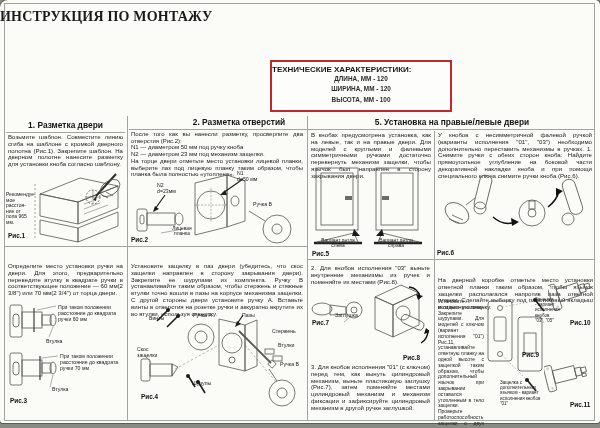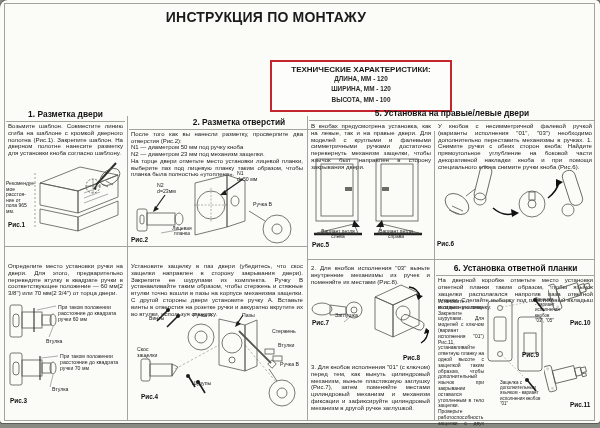--- a/index.html
+++ b/index.html
@@ -1,22 +1,22 @@
 <!DOCTYPE html>
 <html><head>
 <meta charset="utf-8">
 <style>
   html,body{margin:0;padding:0;}
   body{width:600px;height:428px;background:#878b81;font-family:"Liberation Sans","DejaVu Sans",sans-serif;overflow:hidden;}
   .page{position:absolute;left:0;top:0;width:600px;height:423px;background:#fbfbf8;border-radius:8px 5px 3px 3px;box-shadow:0 0 0 1px #5a5d55;}
   .frame{position:absolute;left:4px;top:3px;width:589px;height:416px;border:1px solid #a3a49e;}
-  .hl1{position:absolute;left:0;top:9px;width:532px;text-align:center;font-size:14px;font-weight:bold;letter-spacing:.2px;color:#1b1b1b;}
+  .hl1{position:absolute;left:0;top:9px;width:532px;font-size:14px;font-weight:bold;letter-spacing:.2px;color:#1b1b1b;font-family:Liberation Serif, serif;}
   .hl2{position:absolute;left:0;top:26px;width:600px;text-align:center;font-size:14px;font-weight:bold;letter-spacing:.2px;color:#1b1b1b;}
   .specs{position:absolute;left:270px;top:60px;width:178px;height:48px;border:2px solid #c1272d;background:#fdfdfb;}
-  .specs-h{margin-top:3px;text-align:center;font-size:8px;font-weight:bold;color:#181818;}
+  .specs-h{margin-top:3px;text-align:left;font-size:8px;font-weight:bold;color:#181818;}
   .specs-r{text-align:center;font-size:6.4px;font-weight:bold;color:#2a2a2a;line-height:1.62;}
   .gl{position:absolute;background:#a3a49e;}
   .panel{position:absolute;}
   .ph{position:absolute;left:0;top:2px;width:100%;text-align:center;font-size:8.4px;font-weight:bold;color:#141414;border-bottom:1px solid #a3a49e;padding-bottom:2px;}
   .t{position:absolute;font-size:6.1px;line-height:1.12;text-align:justify;color:#222;}
   .tl{position:absolute;font-size:6.1px;line-height:1.12;color:#222;}
   .lab{position:absolute;font-size:5.2px;line-height:1.12;color:#1c1c1c;}
   .labc{position:absolute;font-size:4.9px;line-height:1.12;color:#1c1c1c;text-align:center;}
   .tiny{position:absolute;font-size:4.5px;line-height:1.16;color:#1c1c1c;}
   .cap{position:absolute;font-size:6.4px;font-weight:bold;color:#111;}
@@ -37,21 +37,21 @@
     <div class="specs-r">ШИРИНА, ММ - 120</div>
     <div class="specs-r">ВЫСОТА, ММ - 100</div>
   </div>
 
   <div class="gl" style="left:127px;top:116px;width:1px;height:304px;"></div>
   <div class="gl" style="left:307px;top:116px;width:1px;height:304px;"></div>
   <div class="gl" style="left:434px;top:131px;width:1px;height:289px;"></div>
   <div class="gl" style="left:5px;top:246px;width:302px;height:1px;"></div>
   <div class="gl" style="left:308px;top:259px;width:287px;height:1px;"></div>
 
-  <div class="panel" style="left:6px;top:107px;width:119px;height:131px;">
+  <div class="panel" style="left:6px;top:118px;width:119px;height:131px;">
     <div class="ph">1. Разметка двери</div>
     <div class="t" style="left:2px;top:16px;width:115px;">Возьмите шаблон. Совместите линию сгиба на шаблоне с кромкой дверного полотна (Рис.1). Закрепите шаблон. На дверном полотне нанесите разметку для установки кноба согласно шаблону.</div>
     <div class="lab" style="left:0px;top:74px;width:24px;font-size:5px;">Рекомендуе­мое расстоя­ние от пола 965 мм.</div>
     <svg style="left:24px;top:50px;" width="94" height="76" viewBox="0 0 94 76">
       <line x1="5" y1="16" x2="5" y2="72" stroke="#8a8d84" stroke-dasharray="2,2" stroke-width="0.8"></line>
       <polygon points="10,26 50,10 88,18 48,34" fill="#edf1e8" class="st"></polygon>
       <polygon points="10,26 48,34 48,56 10,48" fill="#f7f8f3" class="st"></polygon>
       <polygon points="48,34 88,18 88,40 48,56" fill="#e3e8de" class="st"></polygon>
       <line x1="54" y1="36" x2="62" y2="33" stroke="#777" stroke-width="0.6"></line>
       <line x1="54" y1="41" x2="70" y2="35" stroke="#777" stroke-width="0.6"></line>
@@ -96,21 +96,21 @@
       <line x1="134" y1="48" x2="118" y2="38" stroke="#55584f" stroke-width="0.8"></line>
       <line x1="52" y1="56" x2="30" y2="60" stroke="#777" stroke-width="0.6"></line>
     </svg>
     <div class="lab" style="left:28px;top:68px;"><span>N2</span><br><span>d=23мм</span></div>
     <div class="lab" style="left:108px;top:56px;"><span>N1</span><br><span>d=50 мм</span></div>
     <div class="labc" style="left:36px;top:111px;width:34px;">Лицевая планка</div>
     <div class="lab" style="left:124px;top:87px;">Ручка В</div>
     <div class="cap" style="left:2px;top:121px;">Рис.2</div>
   </div>
 
-  <div class="panel" style="left:309px;top:106px;width:286px;height:144px;">
+  <div class="panel" style="left:309px;top:115px;width:286px;height:144px;">
     <div class="ph">5. Установка на правые/левые двери</div>
     <div class="t" style="left:2px;top:17px;width:120px;">В кнобах предусмотрена установка, как на левые, так и на правые двери. Для моделей с круглыми и фалевыми симметричными ручками достаточно перевернуть механизм защелки, чтобы язычок был направлен в сторону закрывания двери.</div>
     <div class="t" style="left:129px;top:17px;width:154px;">У кнобов с несимметричной фалевой ручкой (варианты исполнения "01", "03") необходимо дополнительно переставить механизмы в ручках. 1. Снимите ручки с обеих сторон кноба: Найдите прямоугольное углубление на боковой части декоративной накладки кноба и при помощи специального ключа снимите ручки кноба (Рис.6).</div>
     <svg style="left:4px;top:50px;" width="114" height="84" viewBox="0 0 114 84">
       <rect x="3" y="3" width="42" height="62" fill="#fdfdfb" class="st"></rect>
       <rect x="8" y="8" width="32" height="52" fill="#f3f4ee" class="st"></rect>
       <rect x="32" y="31" width="7" height="4" fill="#6a6d64"></rect>
       <rect x="63" y="3" width="42" height="62" fill="#fdfdfb" class="st"></rect>
       <rect x="68" y="8" width="32" height="52" fill="#f3f4ee" class="st"></rect>
       <rect x="69" y="31" width="7" height="4" fill="#6a6d64"></rect>
@@ -239,21 +239,20 @@
       <path d="M38,6 q9,1 11,10" fill="none" stroke="#111" stroke-width="1.4"></path>
       <polygon points="47,19 52,15 45,13" fill="#111"></polygon>
       <path d="M50,62 q7,-4 7,-13" fill="none" stroke="#111" stroke-width="1.4"></path>
       <polygon points="55,47 60,51 53,53" fill="#111"></polygon>
     </svg>
     <div class="cap" style="left:94px;top:93px;">Рис.8</div>
     <div class="t" style="left:2px;top:103px;width:119px;">3. Для кнобов исполнения "01" (с ключом) перед тем, как вынуть цилиндровый механизм, выньте пластиковую заглушку (Рис.7), затем поменяйте местами цилиндровый механизм и механизм фиксации и зафиксируйте цилиндровый механизм в другой ручке заглушкой.</div>
   </div>
 
   <div class="panel" style="left:436px;top:261px;width:159px;height:158px;">
-    <div class="ph">6. Установка ответной планки</div>
     <div class="t" style="left:2px;top:16px;width:155px;">На дверной коробке отметьте место установки ответной планки таким образом, чтобы язычок защелки располагался напротив паза ответной планки. Сделайте выборку под пластиковый вкладыш и ответную планку.</div>
     <div class="t" style="left:2px;top:38px;width:46px;font-size:5px;line-height:1.16;">Установите вкладыш и планку. Закрепите шурупами. Для моделей с ключом (вариант исполнения "01") Рис.11, устанавливайте ответную планку на одной высоте с защелкой таким образом, чтобы дополнительный язычок при закрывании оставался утопленным в тело защелки. Проверьте работоспособность защелки с двух сторон дверного полотна.</div>
     <svg style="left:50px;top:36px;" width="62" height="104" viewBox="0 0 62 104">
       <rect x="32" y="20" width="24" height="54" rx="3" fill="#e7ebe1" class="st"></rect>
       <rect x="38" y="36" width="12" height="20" fill="#fdfdfb" class="st"></rect>
       <rect x="2" y="4" width="24" height="60" rx="3" fill="#f7f8f2" class="st"></rect>
       <rect x="8" y="20" width="12" height="24" rx="2" fill="#fdfdfb" class="st"></rect>
       <circle cx="14" cy="11" r="2.5" fill="#fdfdfb" class="st"></circle>
       <circle cx="14" cy="57" r="2.5" fill="#fdfdfb" class="st"></circle>
       <line x1="16" y1="10" x2="48" y2="4" stroke="#888" stroke-width="0.5" stroke-dasharray="2,1.5"></line>

